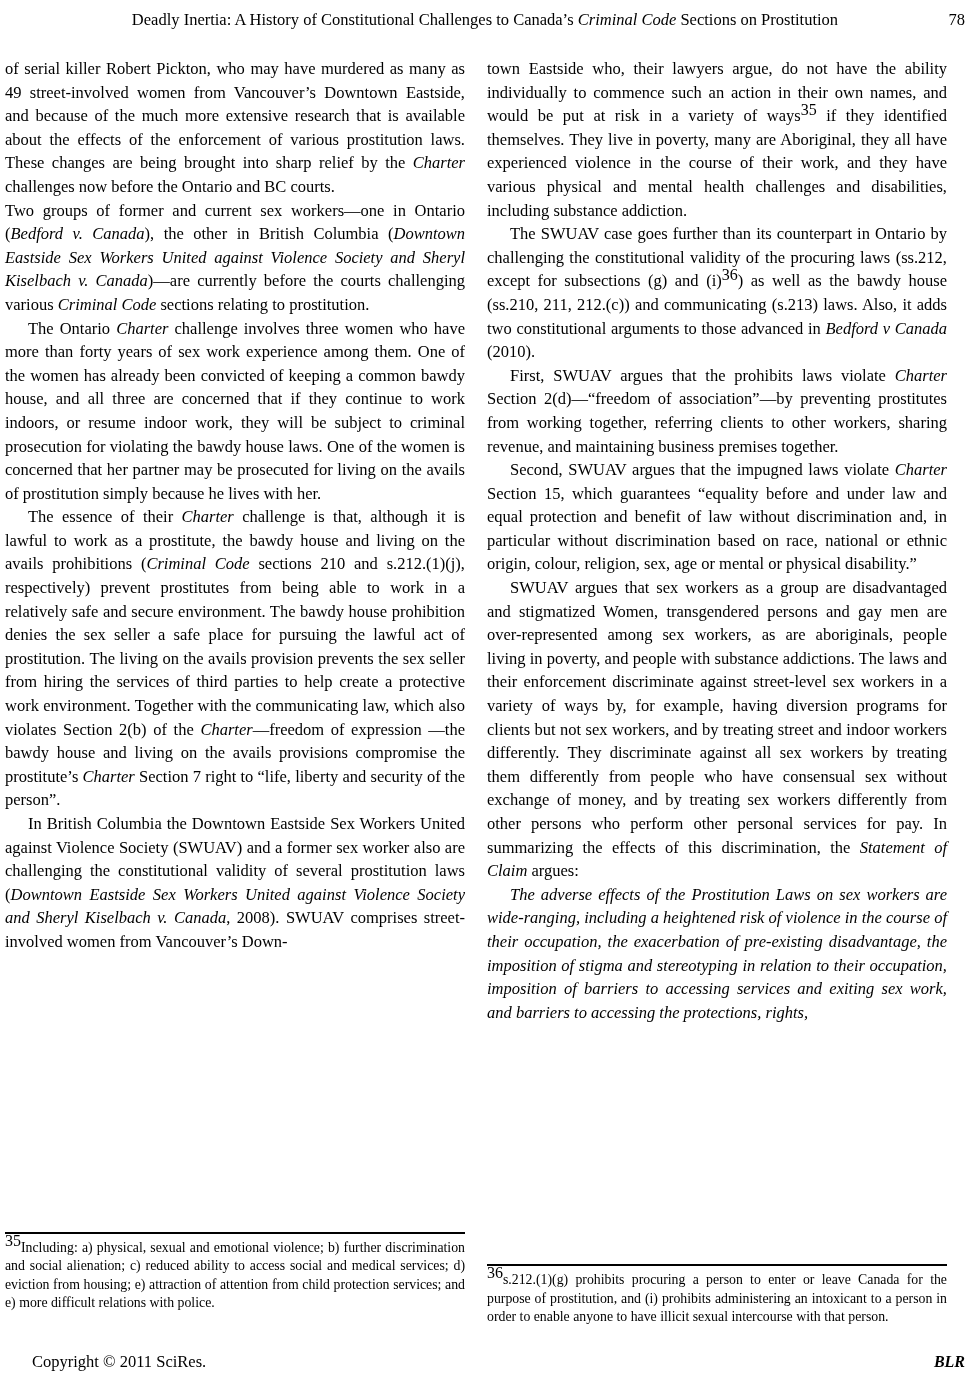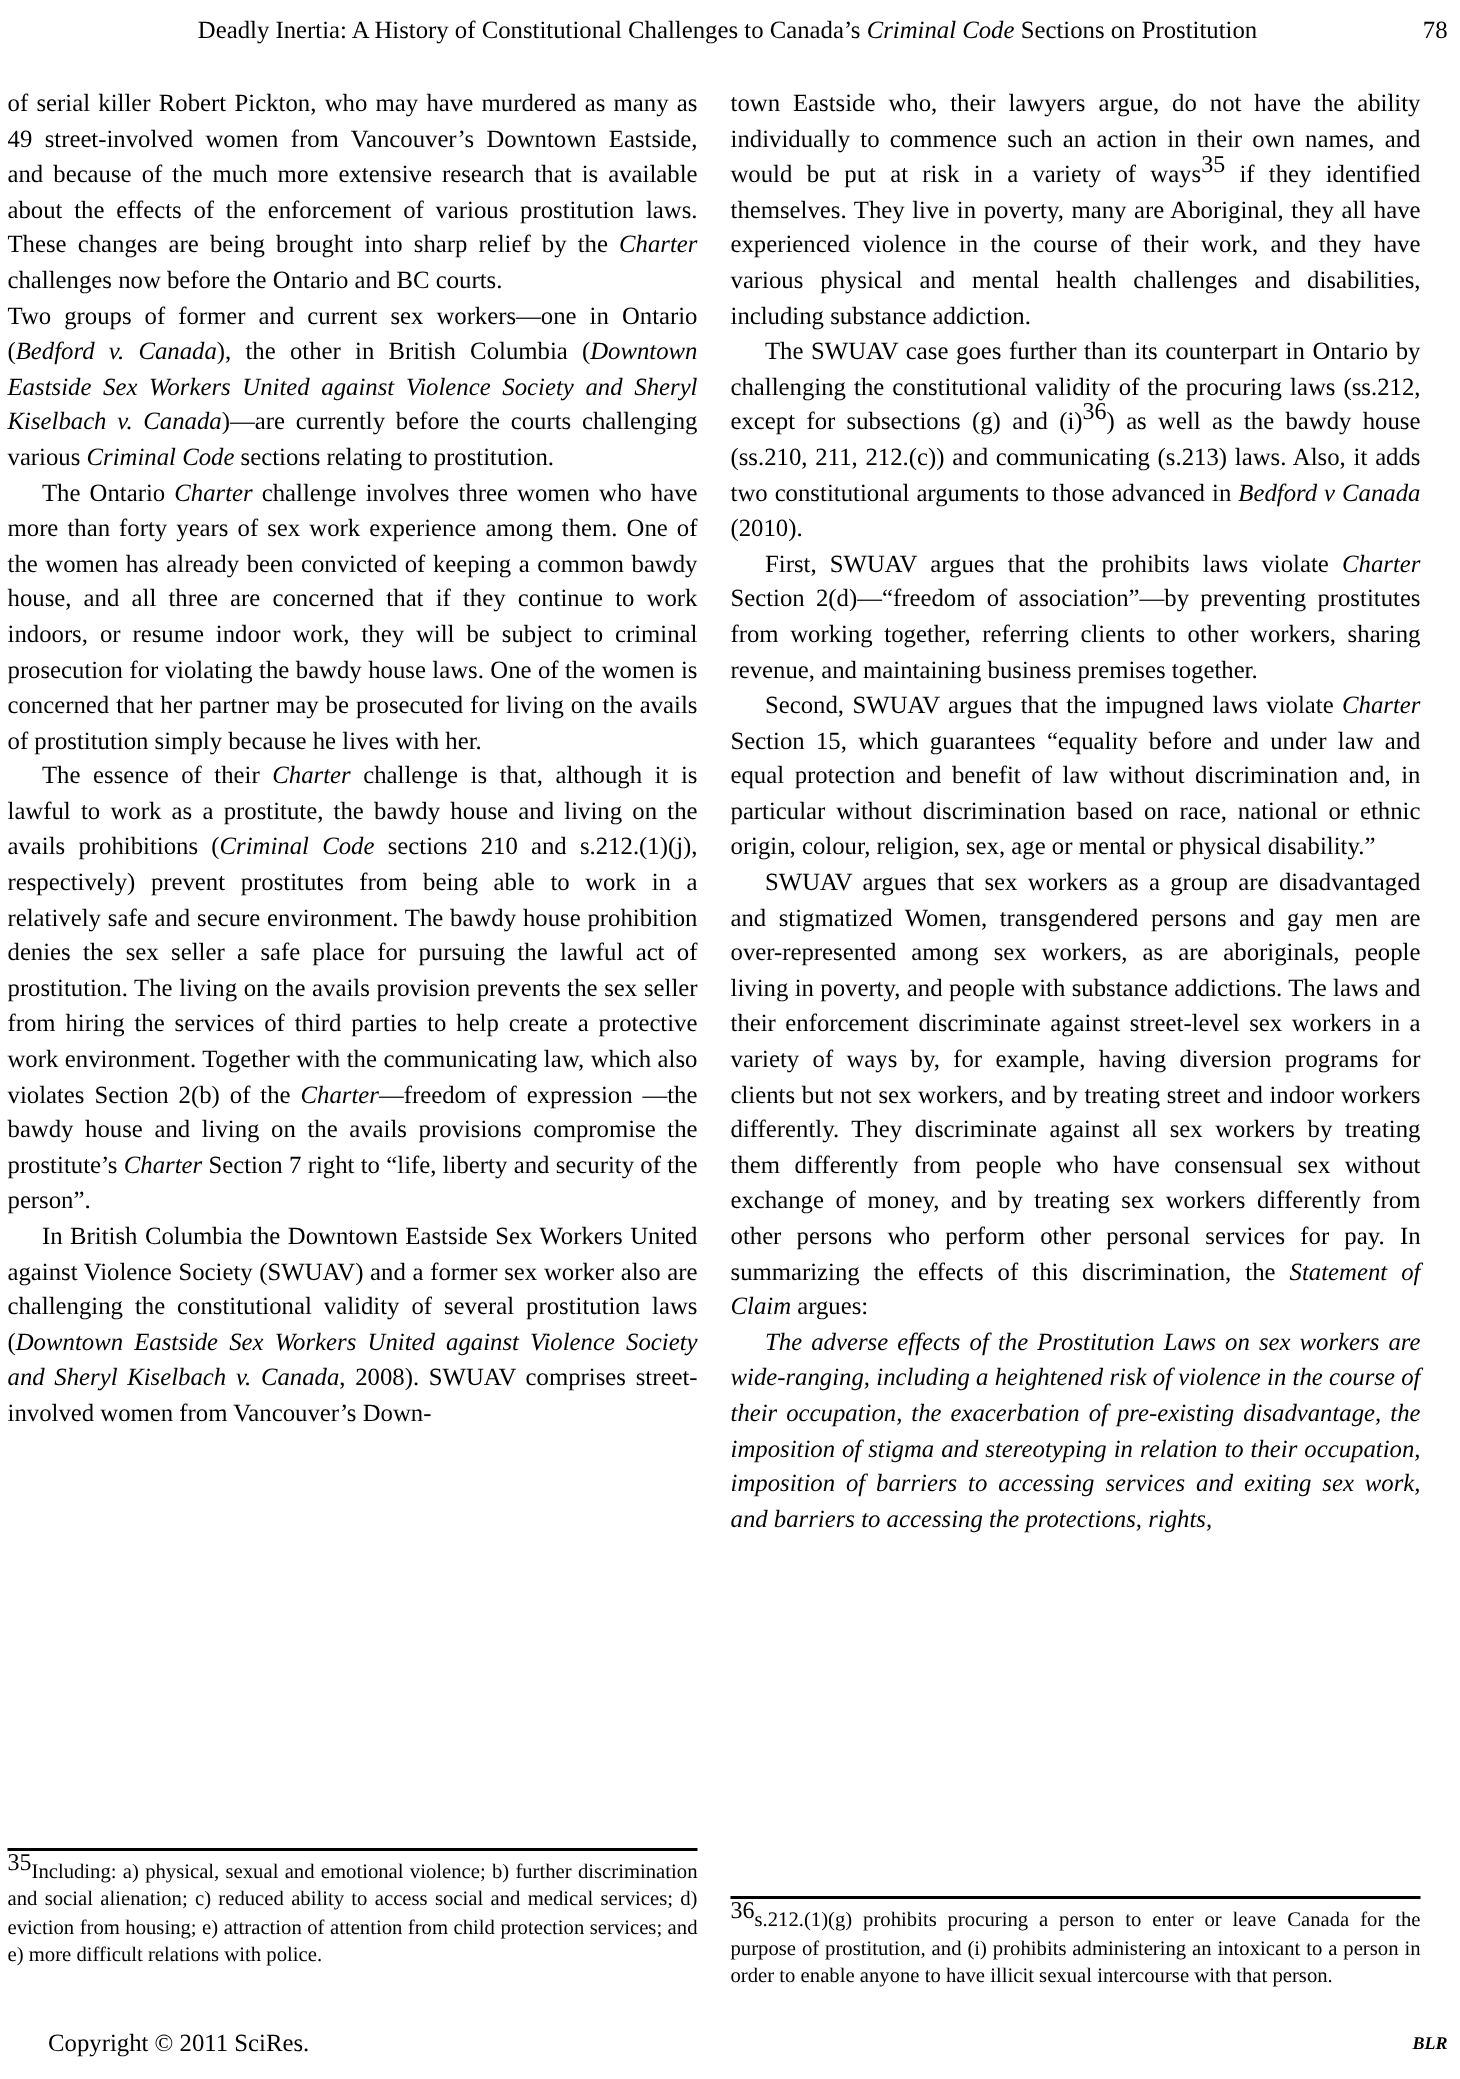--- a/index.html
+++ b/index.html
@@ -35,21 +35,21 @@
   .footnote.fn-right { margin-bottom: 12px; }
   .fn-rule { border-top: 2px solid #000; margin-bottom: 5px; }
   .fn-text { font-size: 13.8px; line-height: 18.6px; text-align: justify; }
 
   .footer {
     position: absolute; left: 5px; right: 8px; top: 1352px;
     display: flex; justify-content: space-between; align-items: center;
     font-size: 16.5px;
     margin-left: 27px;
   }
-  .journal { font-weight: bold; font-style: italic; font-size: 12px; }
+  .journal { font-weight: bold; font-style: italic; font-size: 16px; }
 
   .it { font-style: italic; }
   sup { font-size: 16px; vertical-align: super; line-height: 0; }
 </style>
 </head>
 <body>
 
 <div class="page">
 
   <div class="header">

